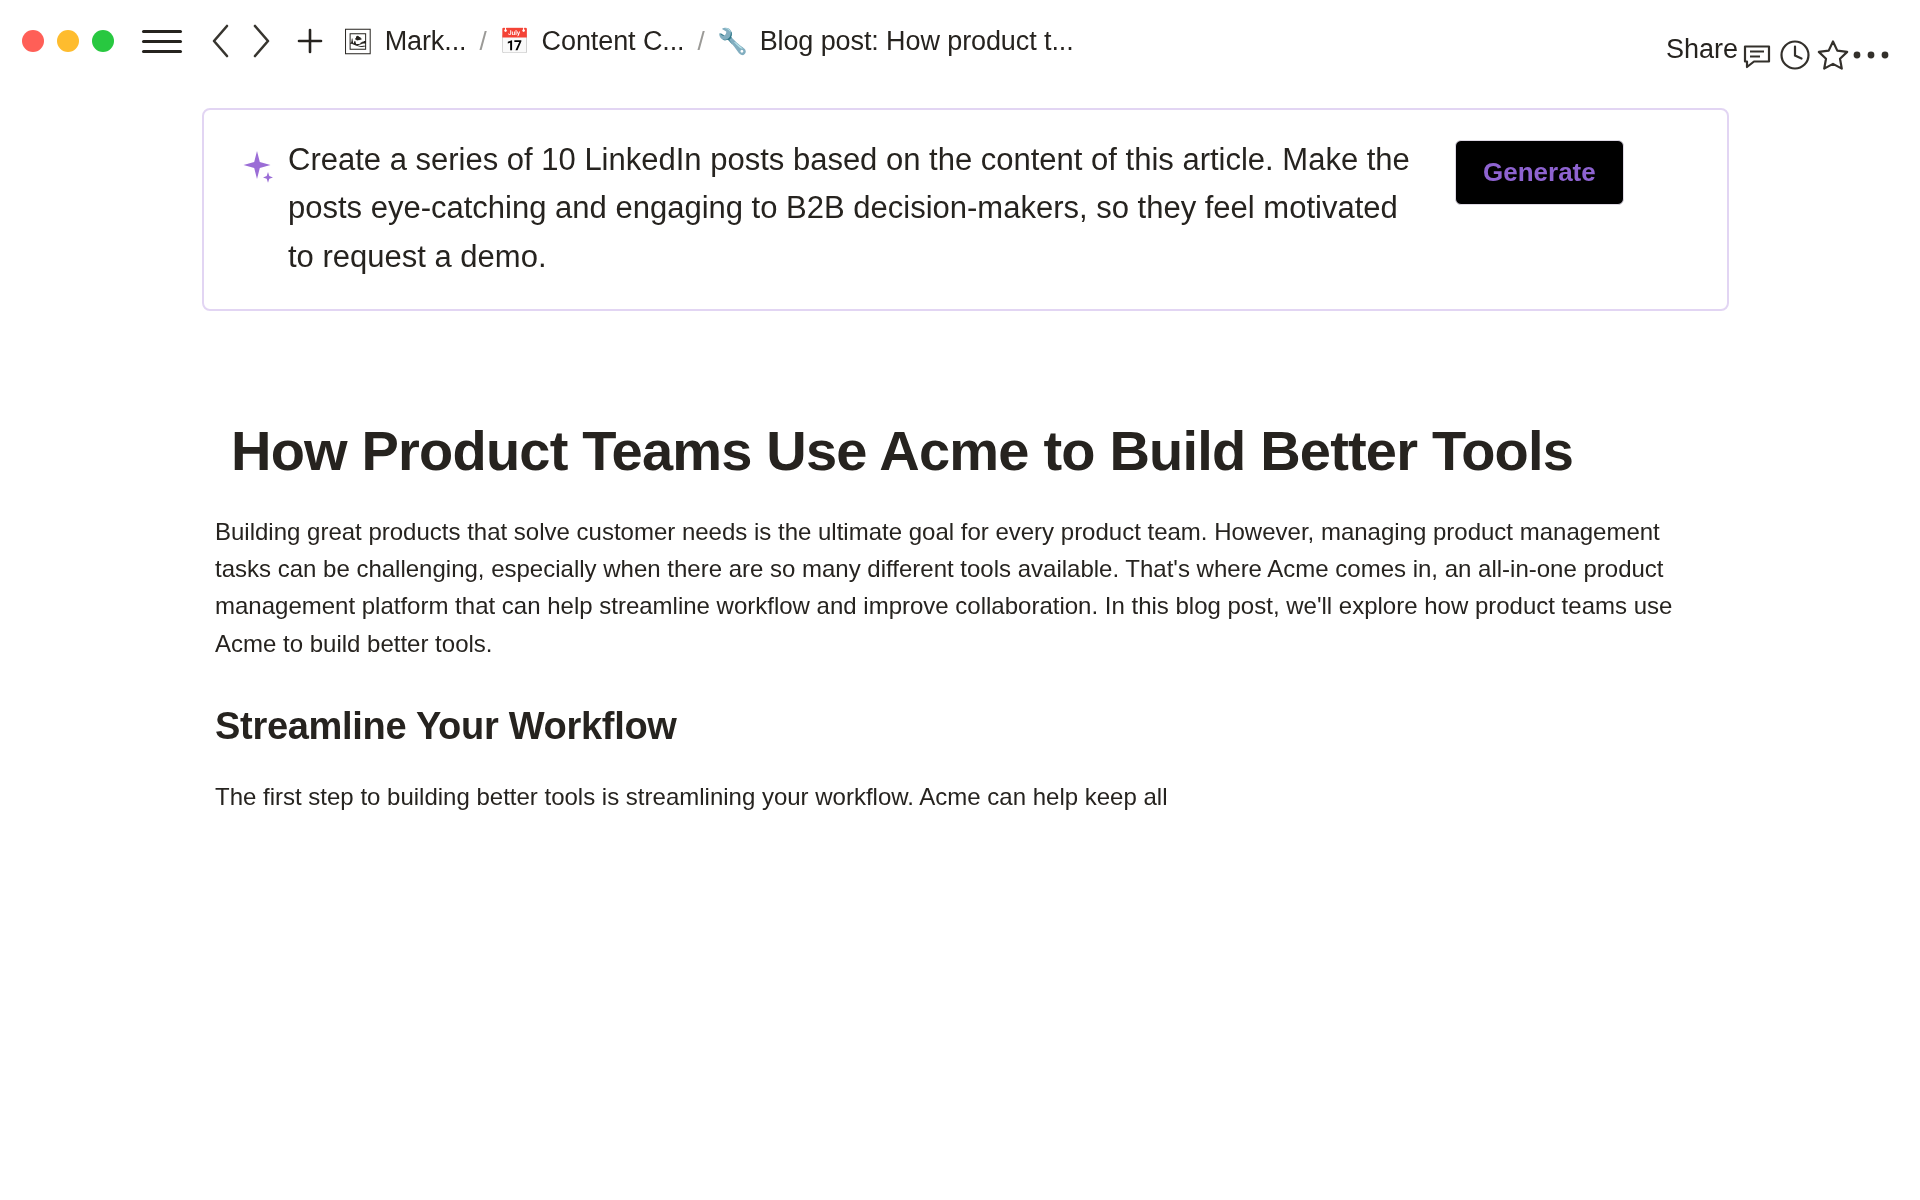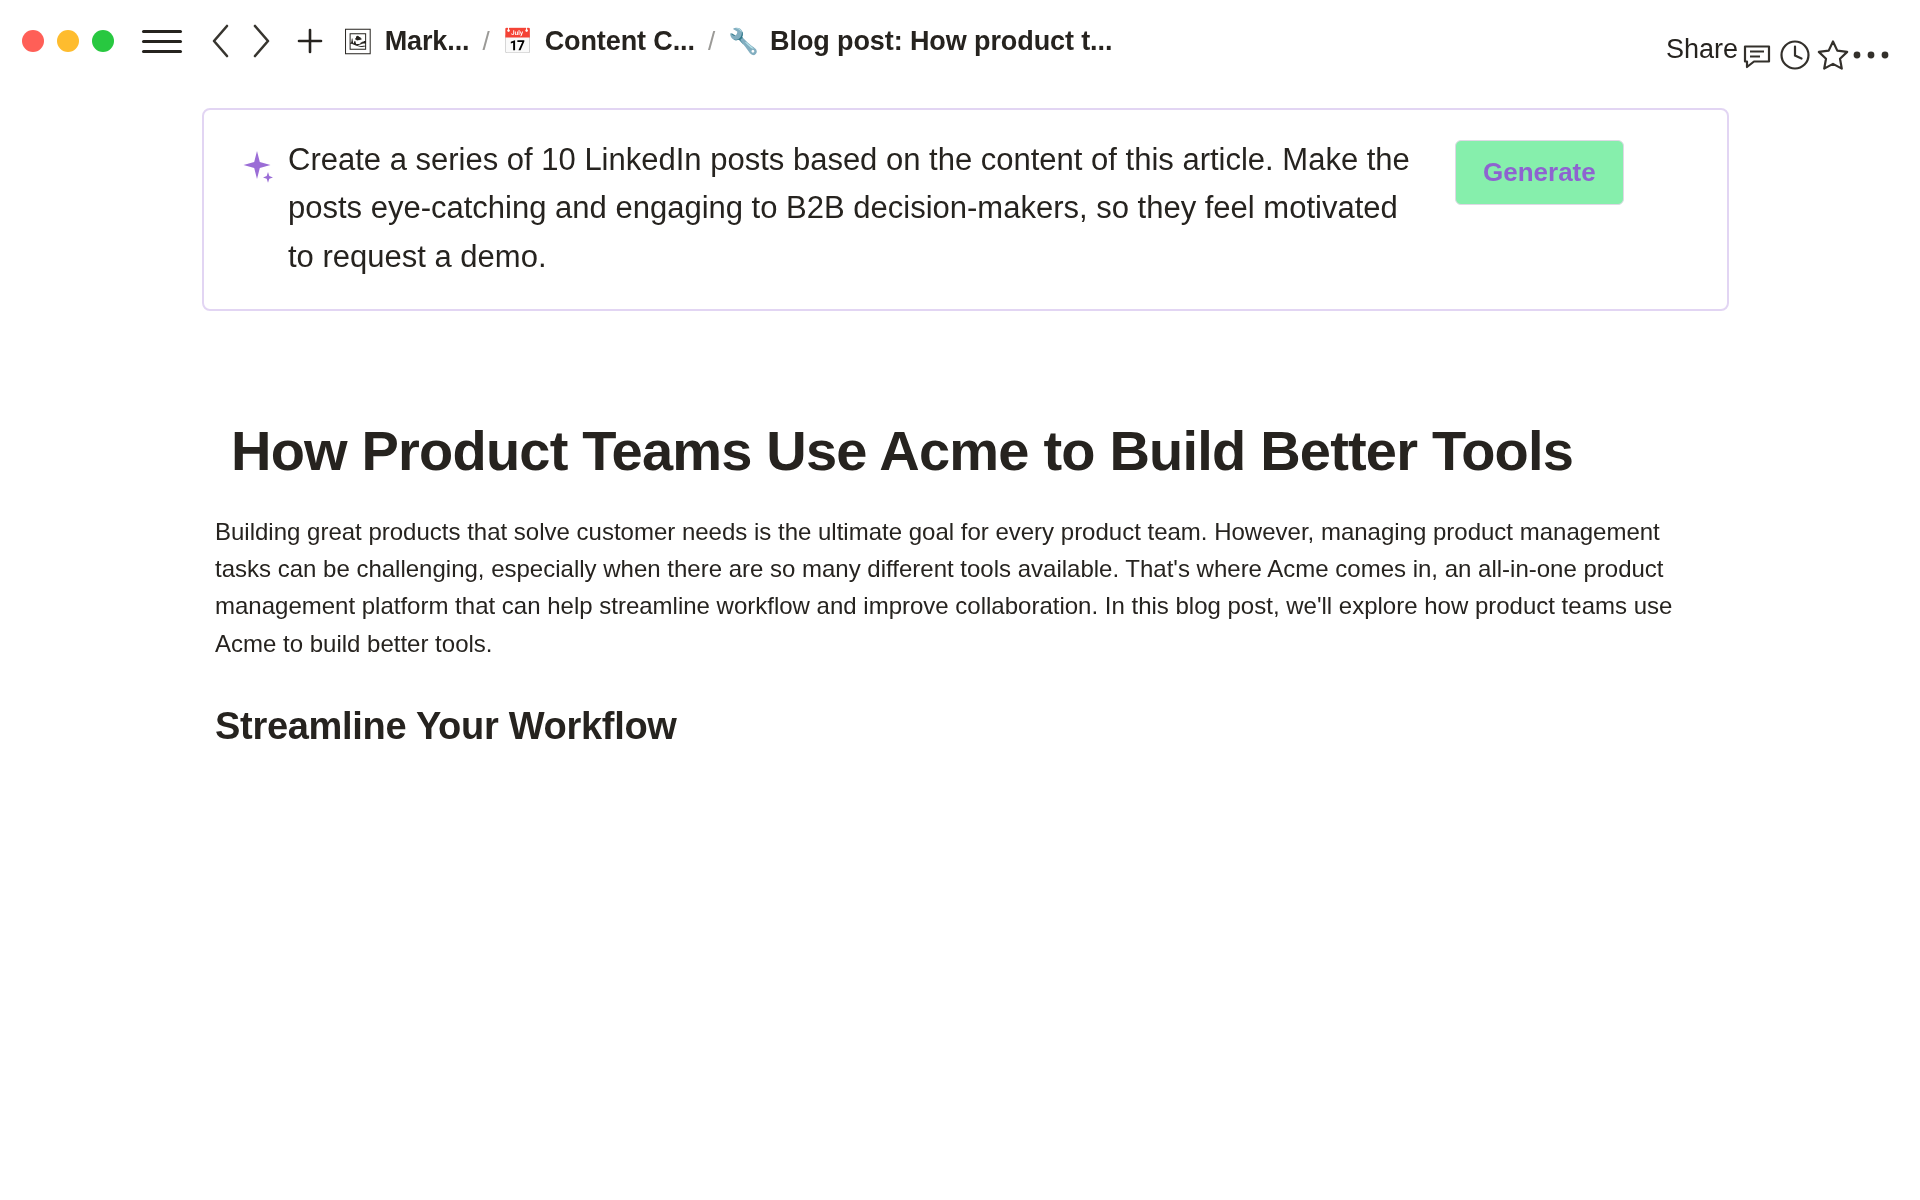--- a/index.html
+++ b/index.html
@@ -65,21 +65,21 @@
     white-space: nowrap;
     letter-spacing: -0.1px;
   }
   .crumb { display: flex; align-items: center; cursor: pointer; }
   .crumb .cicon {
     font-size: 25px;
     margin-right: 11px;
     line-height: 1;
     display: inline-block;
   }
-  .crumb .clabel { line-height: 1; font-weight: bold; }
+  .crumb .clabel { line-height: 1; }
   .sep { margin: 0 13px; color: #9b9a97; font-size: 26px; }
 
   .tb-right {
     margin-left: auto;
     display: flex;
     align-items: flex-start;
     padding-right: 6px;
     margin-top: 27px;
   }
   .share-btn {
@@ -124,21 +124,21 @@
     color: #26231f;
     padding-left: 8px;
     padding-right: 24px;
     max-width: 1175px;
   }
   .generate-btn {
     flex: 0 0 auto;
     margin-top: 4px;
     border: 1.6px solid #ded9e4;
     border-radius: 6px;
-    background: #86efac;
+    background: #000000;
     color: #8e63d0;
     font-size: 26px;
     font-weight: 600;
     padding: 16px 27px;
     cursor: pointer;
     font-family: "Liberation Sans", sans-serif;
     white-space: nowrap;
   }
 
   
@@ -268,15 +268,16 @@
     <div class="ai-text">Create a series of 10 LinkedIn posts based on the content of this article. Make the posts eye-catching and engaging to B2B decision-makers, so they feel motivated to request a demo.</div>
     <button class="generate-btn">Generate</button>
   </div>
 
   <div class="doc">
     <h1>How Product Teams Use Acme to Build Better Tools</h1>
 
     <p>Building great products that solve customer needs is the ultimate goal for every product team. However, managing product management tasks can be challenging, especially when there are so many different tools available. That's where Acme comes in, an all-in-one product management platform that can help streamline workflow and improve collaboration. In this blog post, we'll explore how product teams use Acme to build better tools.</p>
 
     <h2 class="sec-gap">Streamline Your Workflow</h2>
+    <p>The first step to building better tools is streamlining your workflow. Acme can help keep all</p>
   </div>
 
 </div>
 
 </body></html>

